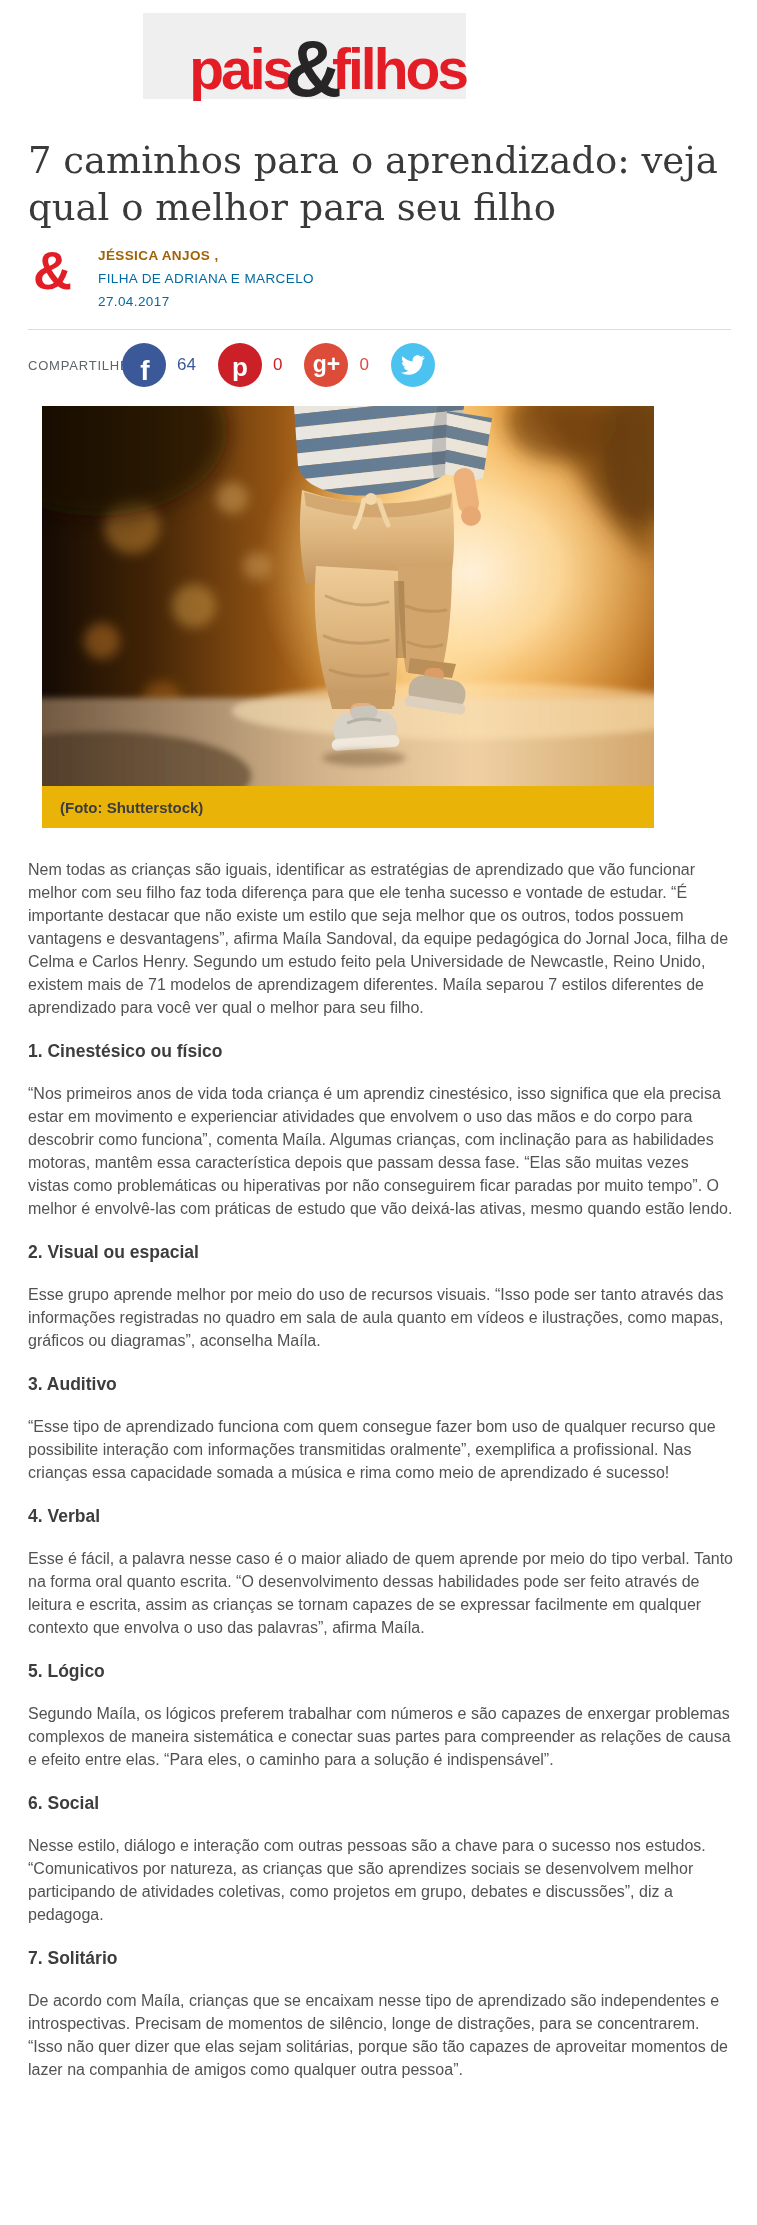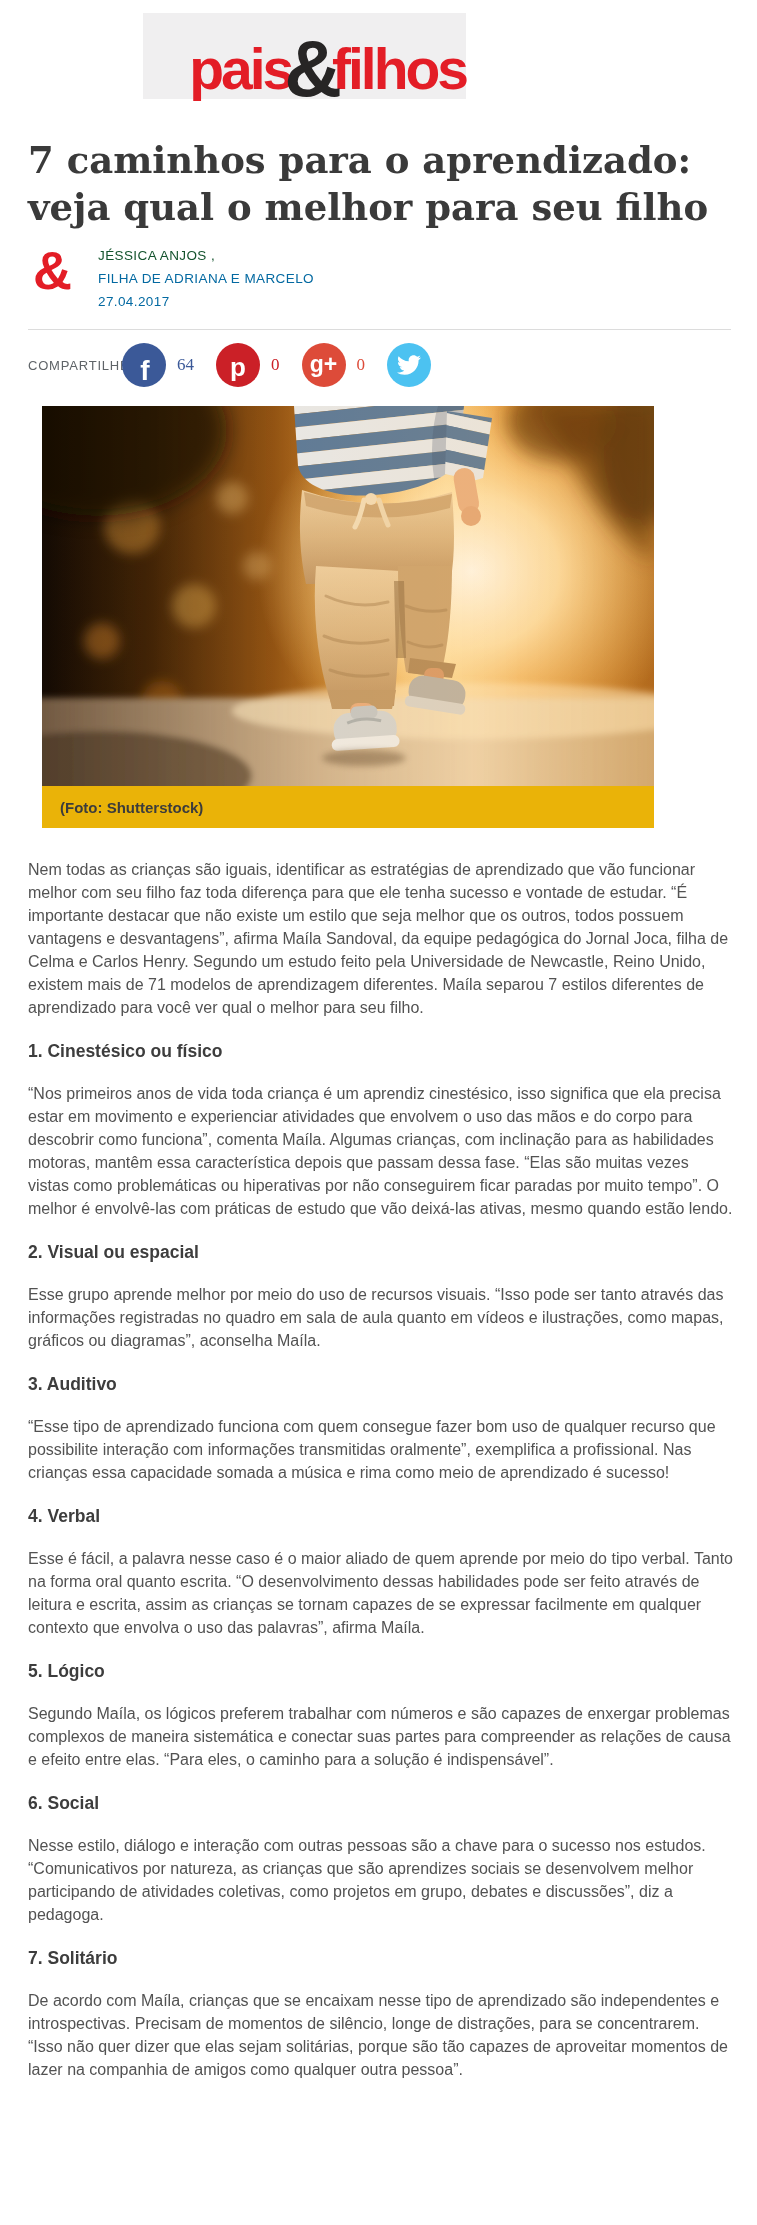--- a/index.html
+++ b/index.html
@@ -15,47 +15,47 @@
     display:flex; align-items:center; justify-content:flex-end;
   }
   .logo { font-weight:bold; letter-spacing:-3px; font-size:57px; color:#e31d26;
           line-height:1; padding-top:12px; white-space:nowrap; }
   .logo span { display:inline-block; }
   .logo .amp { color:#272525; font-size:80px; margin:0 -7px; position:relative; top:7px; z-index:2; }
   
   main { padding:0 24px 0 28px; }
   h1.title {
     margin:38px 0 0; max-width:700px;
-    font-family:"DejaVu Serif", serif; font-weight:700;
+    font-family:"DejaVu Serif", serif; font-weight:400;
     font-size:37px; line-height:47px; color:#3a3a3a;
   }
   .subtitle {
     margin:16px 0 0; max-width:705px;
     font-size:15px; line-height:28px; color:#5e6468; letter-spacing:0.2px;
   }
   .author { display:flex; align-items:flex-start; margin:10px 0 0 5px; }
   .author .amp-badge {
     font-weight:bold; font-size:54px; line-height:58px; color:#e31d26; width:44px;
   }
   .author .meta { margin-left:21px; padding-top:3px; font-size:13.5px; line-height:23px; letter-spacing:0.4px; }
-  .author .name { color:#14532d; }
+  .author .name { color:#a16207;font-weight:bold; }
   .author .filiation, .author .date { color:#0369a1; }
   hr.divider { border:none; border-top:1px solid #dcdcdc; margin:16px 0 0; width:703px; }
   
   .share-row { display:flex; align-items:center; margin-top:12px; height:46px; }
   .share-label { font-size:13px; color:#5f6468; letter-spacing:0.8px; width:94px; }
   .share-btn {
     width:44px; height:44px; border-radius:50%; color:#fff; cursor:pointer;
     display:flex; align-items:center; justify-content:center; flex:none; overflow:hidden;
   }
   .share-btn .glyph { font-weight:bold; line-height:1; }
   .share-btn.fb .glyph  { font-size:28px; transform:translate(1px,6px); }
   .share-btn.pin .glyph { font-size:26px; transform:translateY(2px); }
   .share-btn.gp .glyph  { font-size:23px; transform:translateY(-1px); }
-  .share-count { font-size:17px; margin:0 22px 0 11px;font-family:Liberation Serif, serif; }
+  .share-count { font-size:17px; margin:0 22px 0 11px; }
   .tw svg { width:24px; height:24px; display:block; }
   
   figure.hero { margin:18px 0 0 14px; width:612px; }
   figure.hero svg { display:block; width:612px; height:380px; }
   figcaption {
     background:#eab308; font-size:15px; font-weight:bold; color:#3c3c3c;
     padding:13px 18px 12px;
   }
   
   .body-text { margin-top:30px; max-width:705px; font-size:16px; line-height:23px; color:#525252; }

